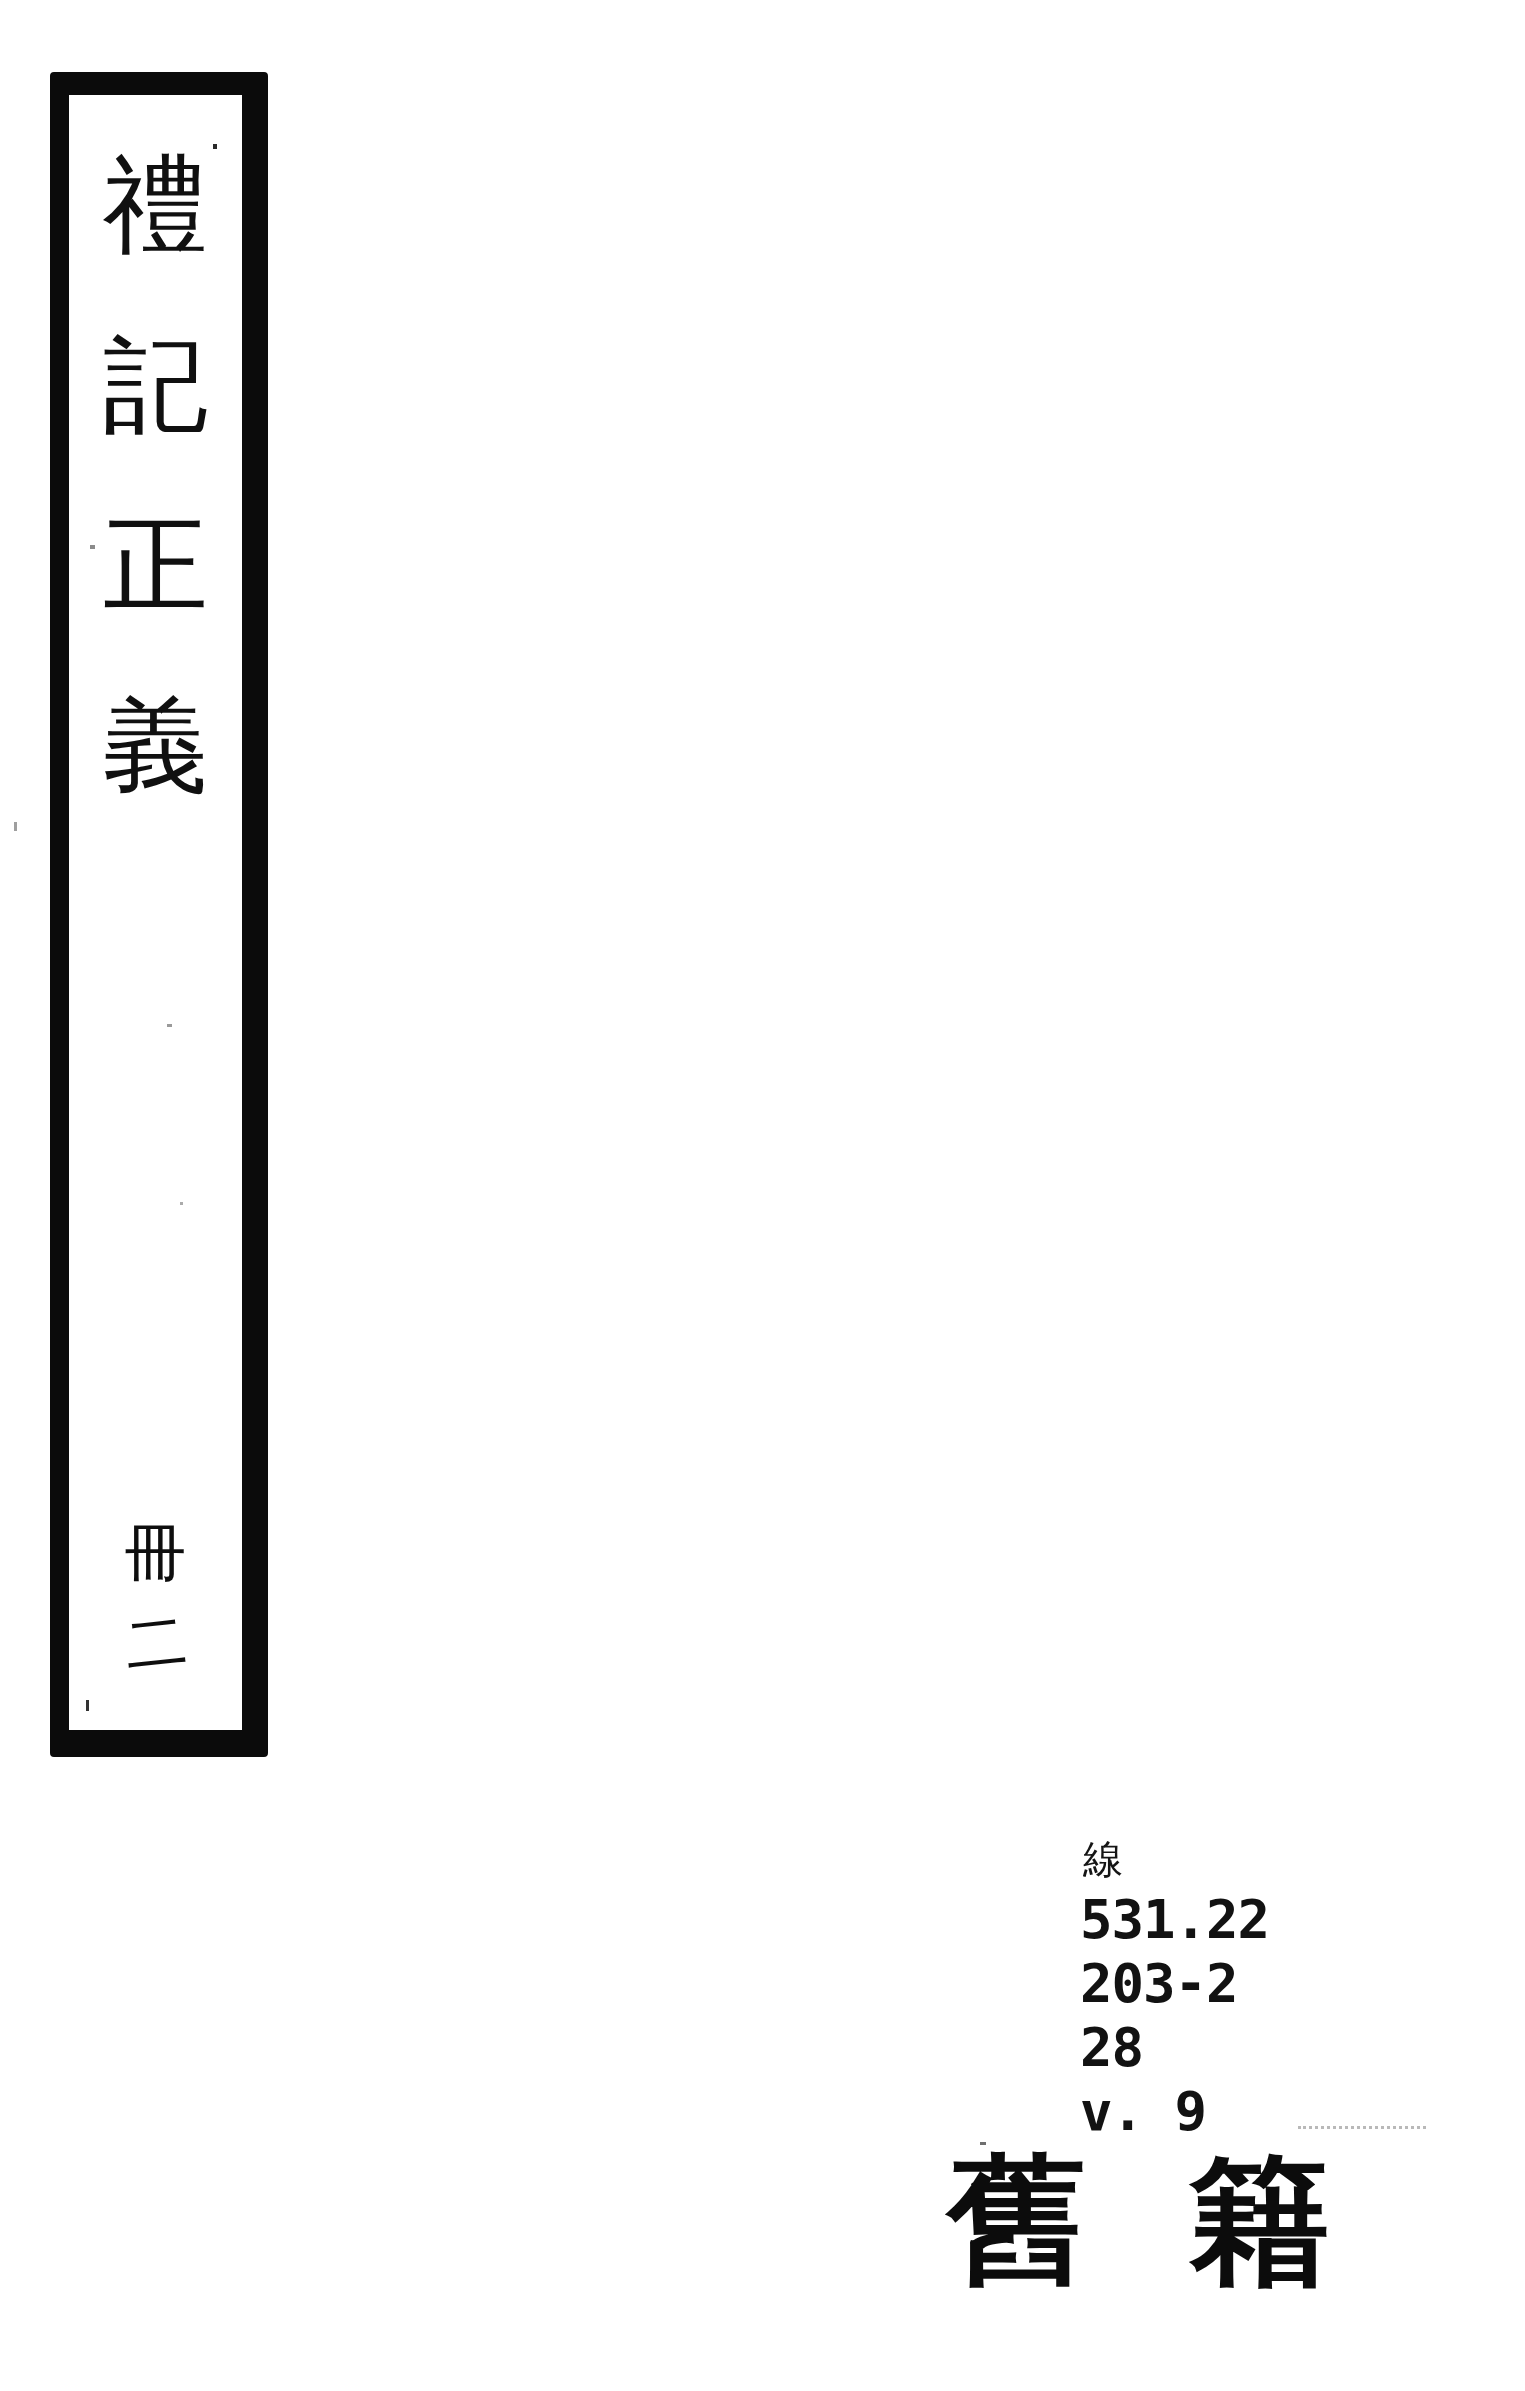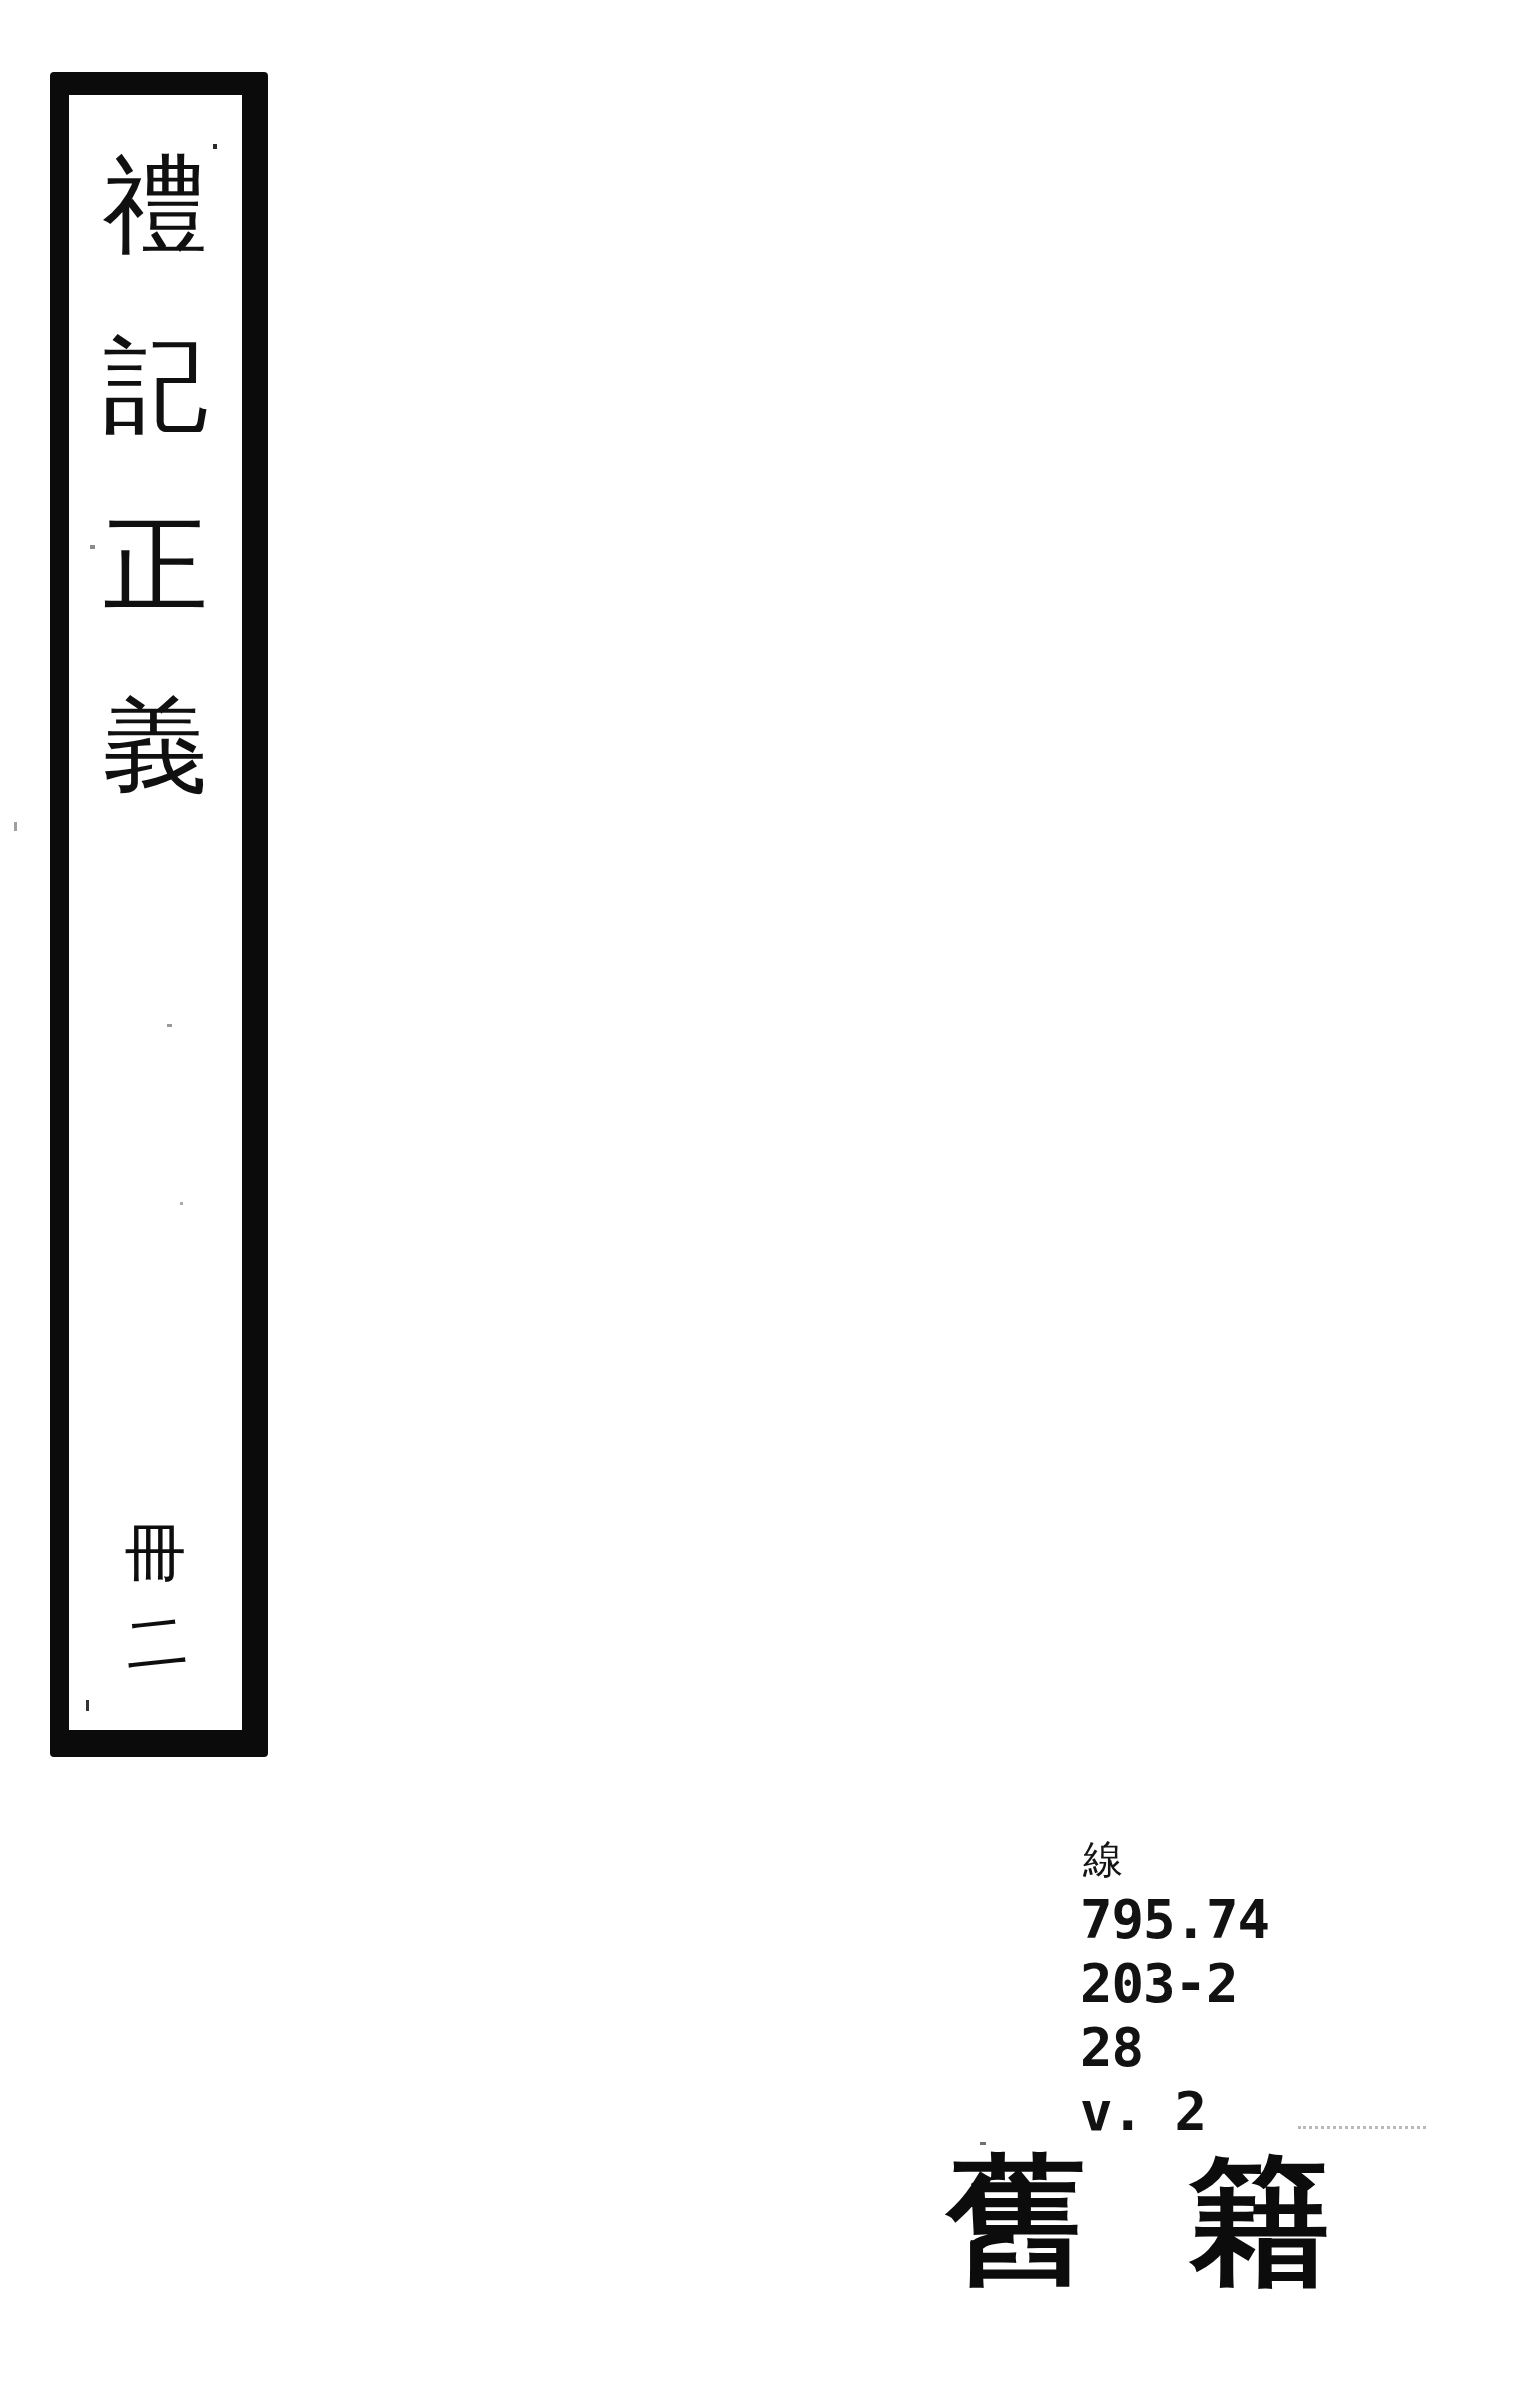--- a/index.html
+++ b/index.html
@@ -133,24 +133,24 @@
       <span class="tchar">義</span>
     </div>
     <div class="spine-volume">
       <span class="vchar">冊</span>
       <span class="vchar tilt">二</span>
     </div>
   </div>
 
   <div class="call-number">
     <div class="cn-binding">線</div>
-    <div class="cn-line">795.74</div>
+    <div class="cn-line">531.22</div>
     <div class="cn-line">203-2</div>
     <div class="cn-line">28</div>
-    <div class="cn-line">v. 2</div>
+    <div class="cn-line">v. 9</div>
   </div>
 
   <div class="category">
     <span class="cat-char">舊</span>
     <span class="cat-char">籍</span>
   </div>
 
   <div class="artifact-dots"></div>
   <div class="speck s1"></div>
   <div class="speck s2"></div>

